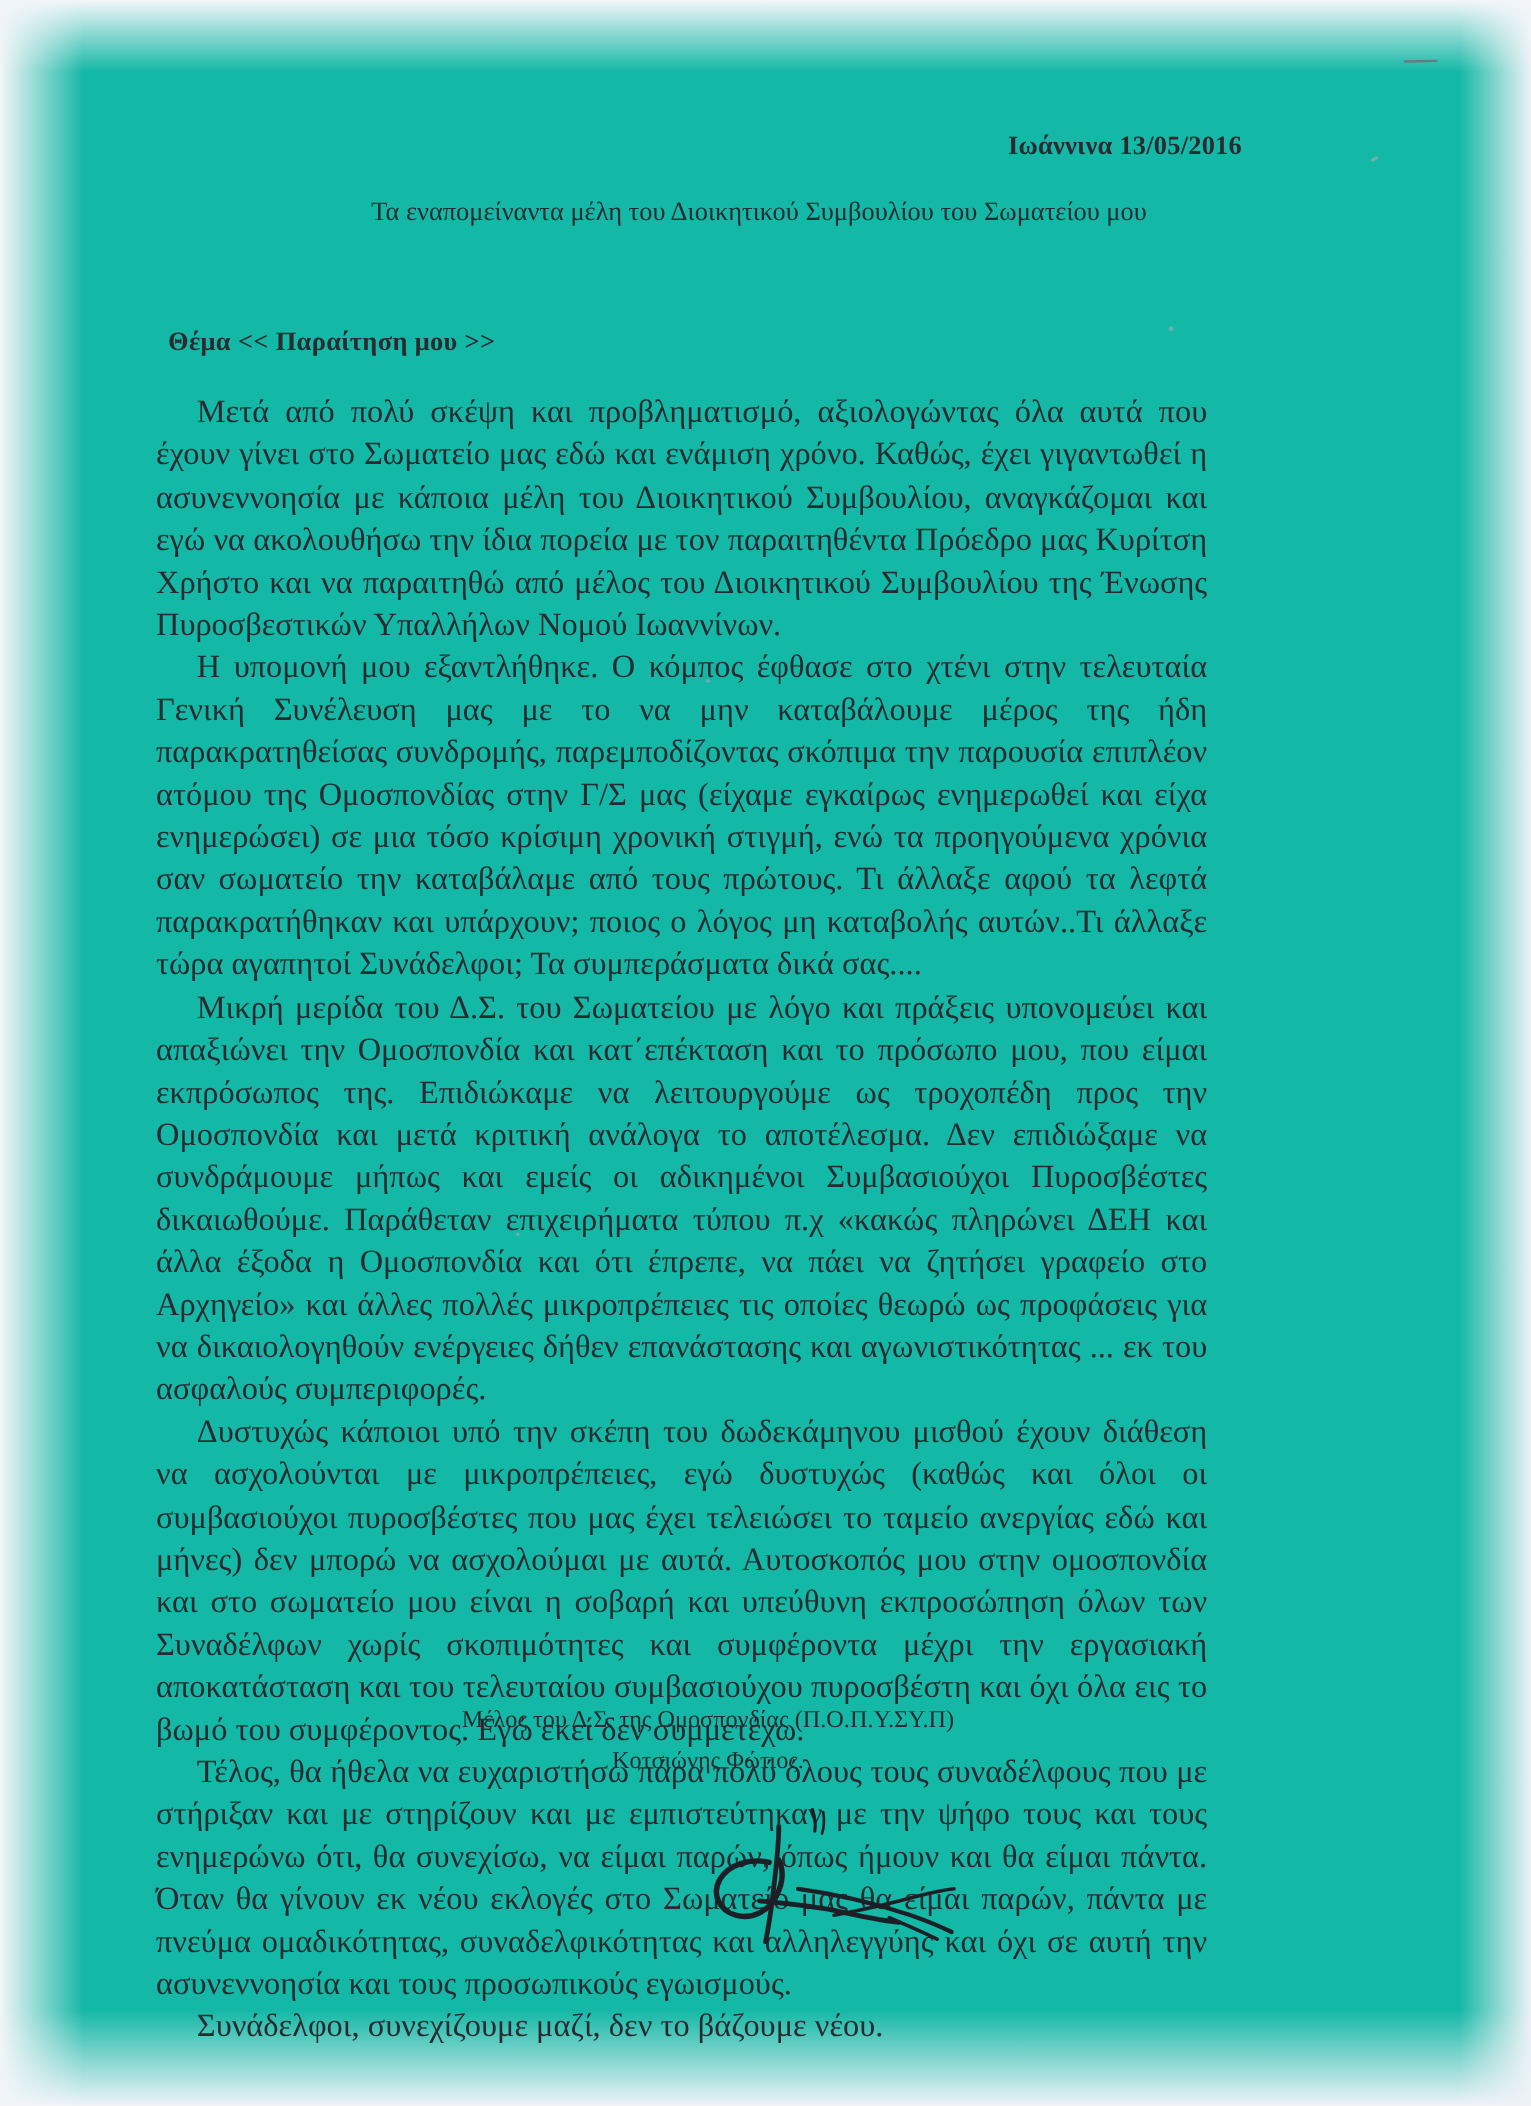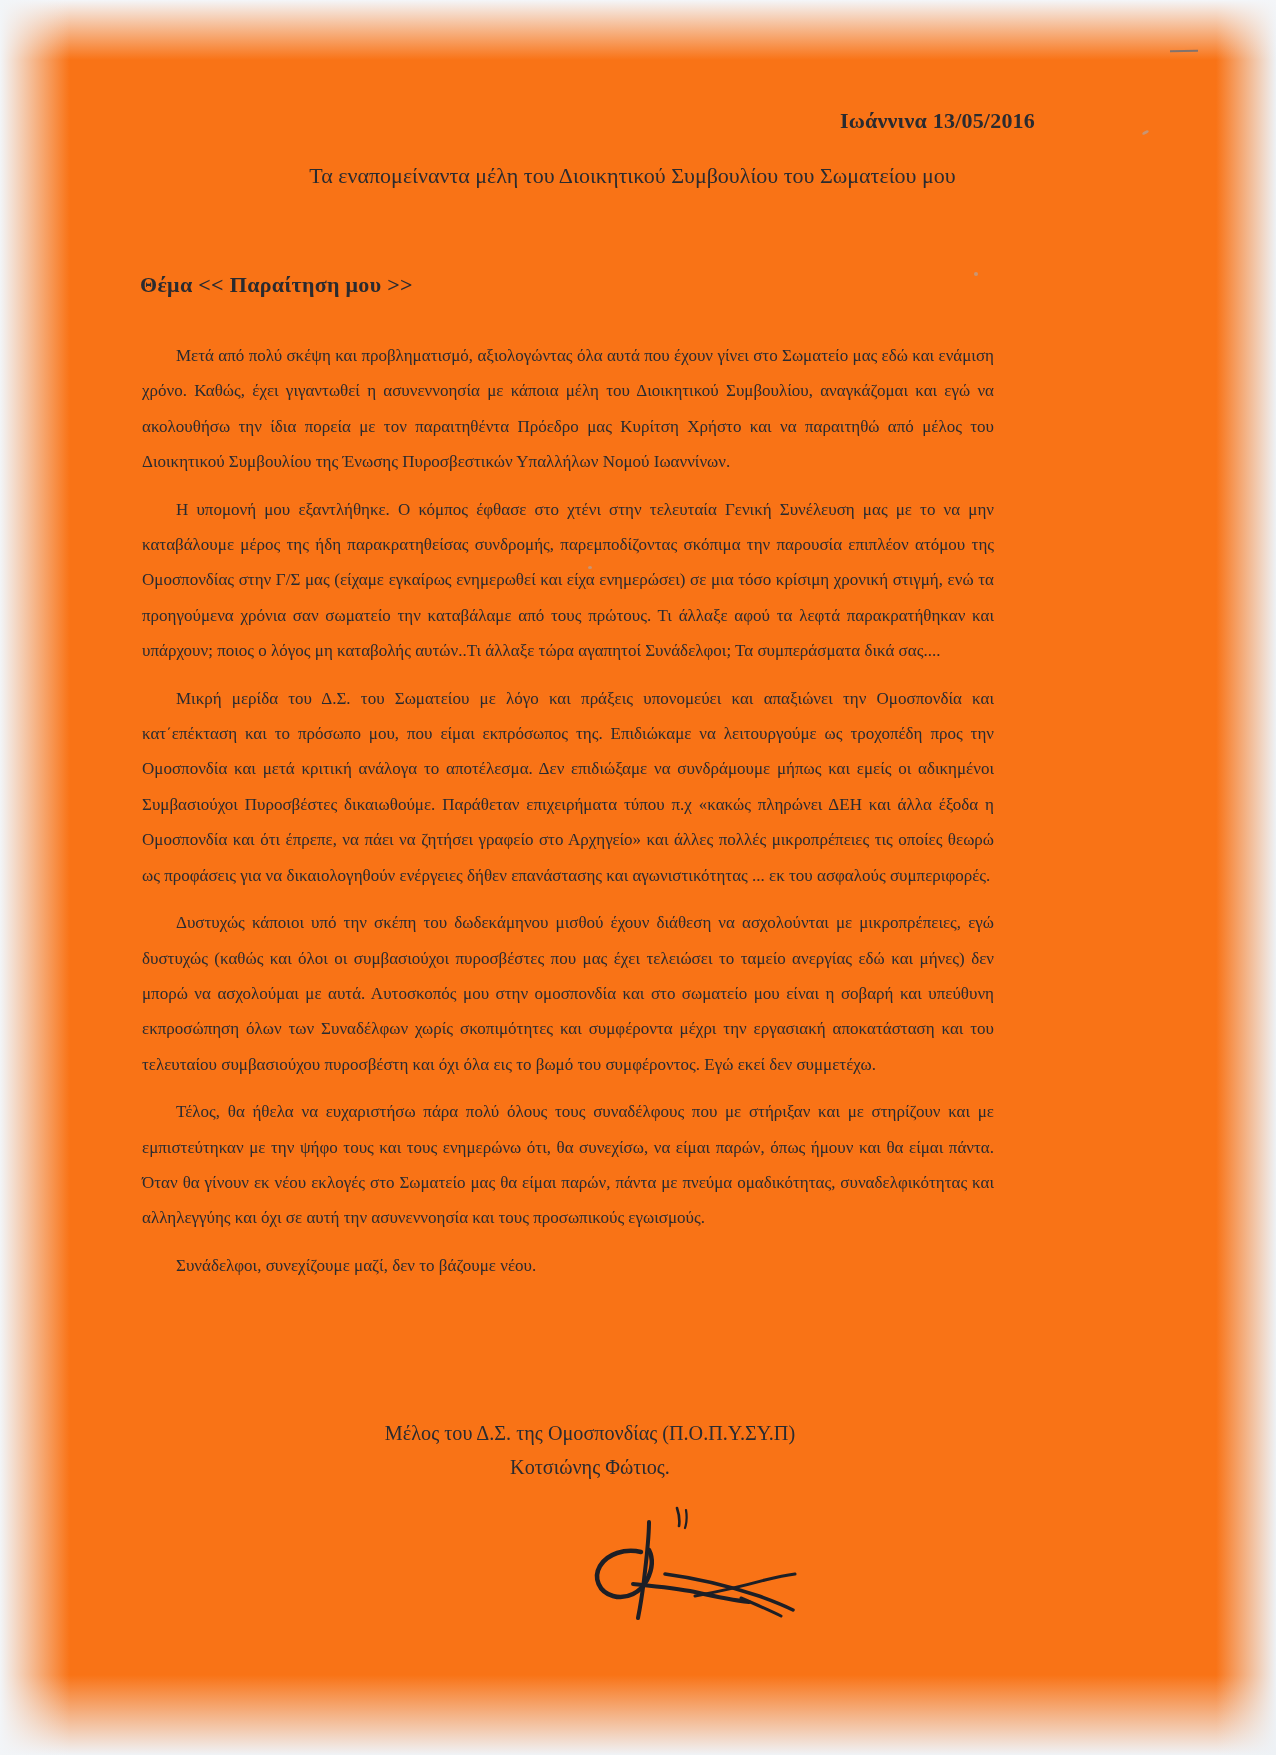--- a/index.html
+++ b/index.html
@@ -6,21 +6,21 @@
   html, body {
     margin: 0;
     padding: 0;
     background: #ffffff;
   }
   .page {
     position: relative;
     width: 1276px;
     height: 1755px;
     margin: 0 auto;
-    background: #f97316;
+    background: #14b8a6;
     overflow: hidden;
     font-family: "Liberation Serif", "DejaVu Serif", serif;
     color: #2a2b30;
   }
   
   .scan-tint {
     position: absolute;
     inset: 0;
     background:
       linear-gradient(90deg, #f2f5f8 0px, rgba(250,252,253,0) 70px),
@@ -102,24 +102,24 @@
     letter-spacing: .3px;
   }
 
   .body {
     position: absolute;
     top: 326px;
     left: 130px;
     width: 876px;
   }
   .para {
-    margin: 12px;
+    margin: 0;
     text-align: justify;
     text-justify: inter-word;
-    font-size: 17px;
+    font-size: 27px;
     line-height: 35.4px;
     text-indent: 34px;
     hyphens: none;
   }
   .para + .para { margin-top: 0; }
 
   .sign-block {
     position: absolute;
     top: 1416px;
     left: 0;

